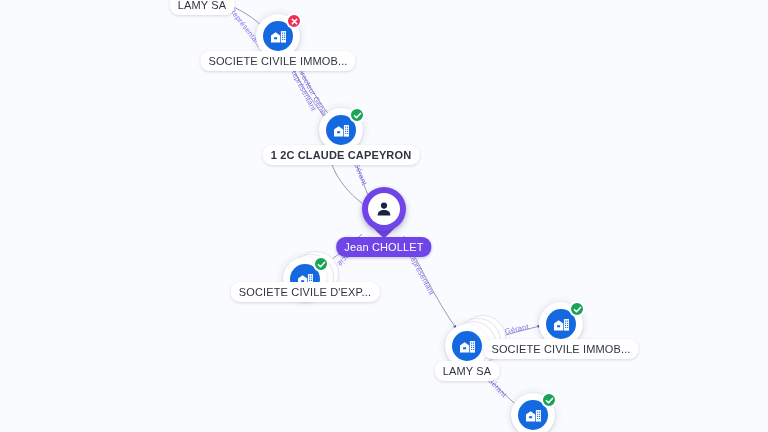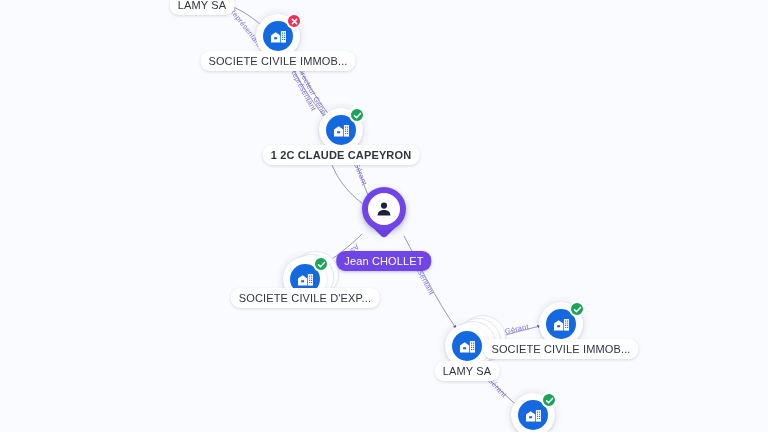--- a/index.html
+++ b/index.html
@@ -89,21 +89,20 @@
     line-height:14px;
     letter-spacing:.15px;
     white-space:nowrap;
     padding:3px 8px;
     border-radius:9px;
     box-shadow:0 1px 3px rgba(40,50,80,.17);
   }
   .label.person{
     background:#6f45e8;color:#ffffff;font-size:11px;
     box-shadow:0 1px 3px rgba(60,40,140,.30);
-    margin-top:14px;
   }
 
   
   .elabel{
     position:absolute;
     color:#7b6be8;
     font-size:7.5px;
     letter-spacing:.2px;
     white-space:nowrap;
     transform-origin:0 50%;
@@ -275,18 +274,18 @@
             </svg>
           </div>
         </div>
       </div>
     </div>
   <div id="node-labels">
       <div class="label" style="left: 202px; top: -5px;">LAMY SA</div>
       <div class="label" style="left: 278px; top: 51px;">SOCIETE CIVILE IMMOB...</div>
       <div class="label" style="left: 341px; top: 145px; font-weight: bold;">1 2C CLAUDE CAPEYRON</div>
       <div class="label person" style="left: 384px; top: 237px;">Jean CHOLLET</div>
-      <div class="label" style="left: 305px; top: 288px;">SOCIETE CIVILE D'EXP...</div>
+      <div class="label" style="left: 305px; top: 282px;">SOCIETE CIVILE D'EXP...</div>
       <div class="label" style="left: 467px; top: 361px;">LAMY SA</div>
       <div class="label" style="left: 561px; top: 339px;">SOCIETE CIVILE IMMOB...</div>
     </div>
 
 </div>
 
 </body></html>

